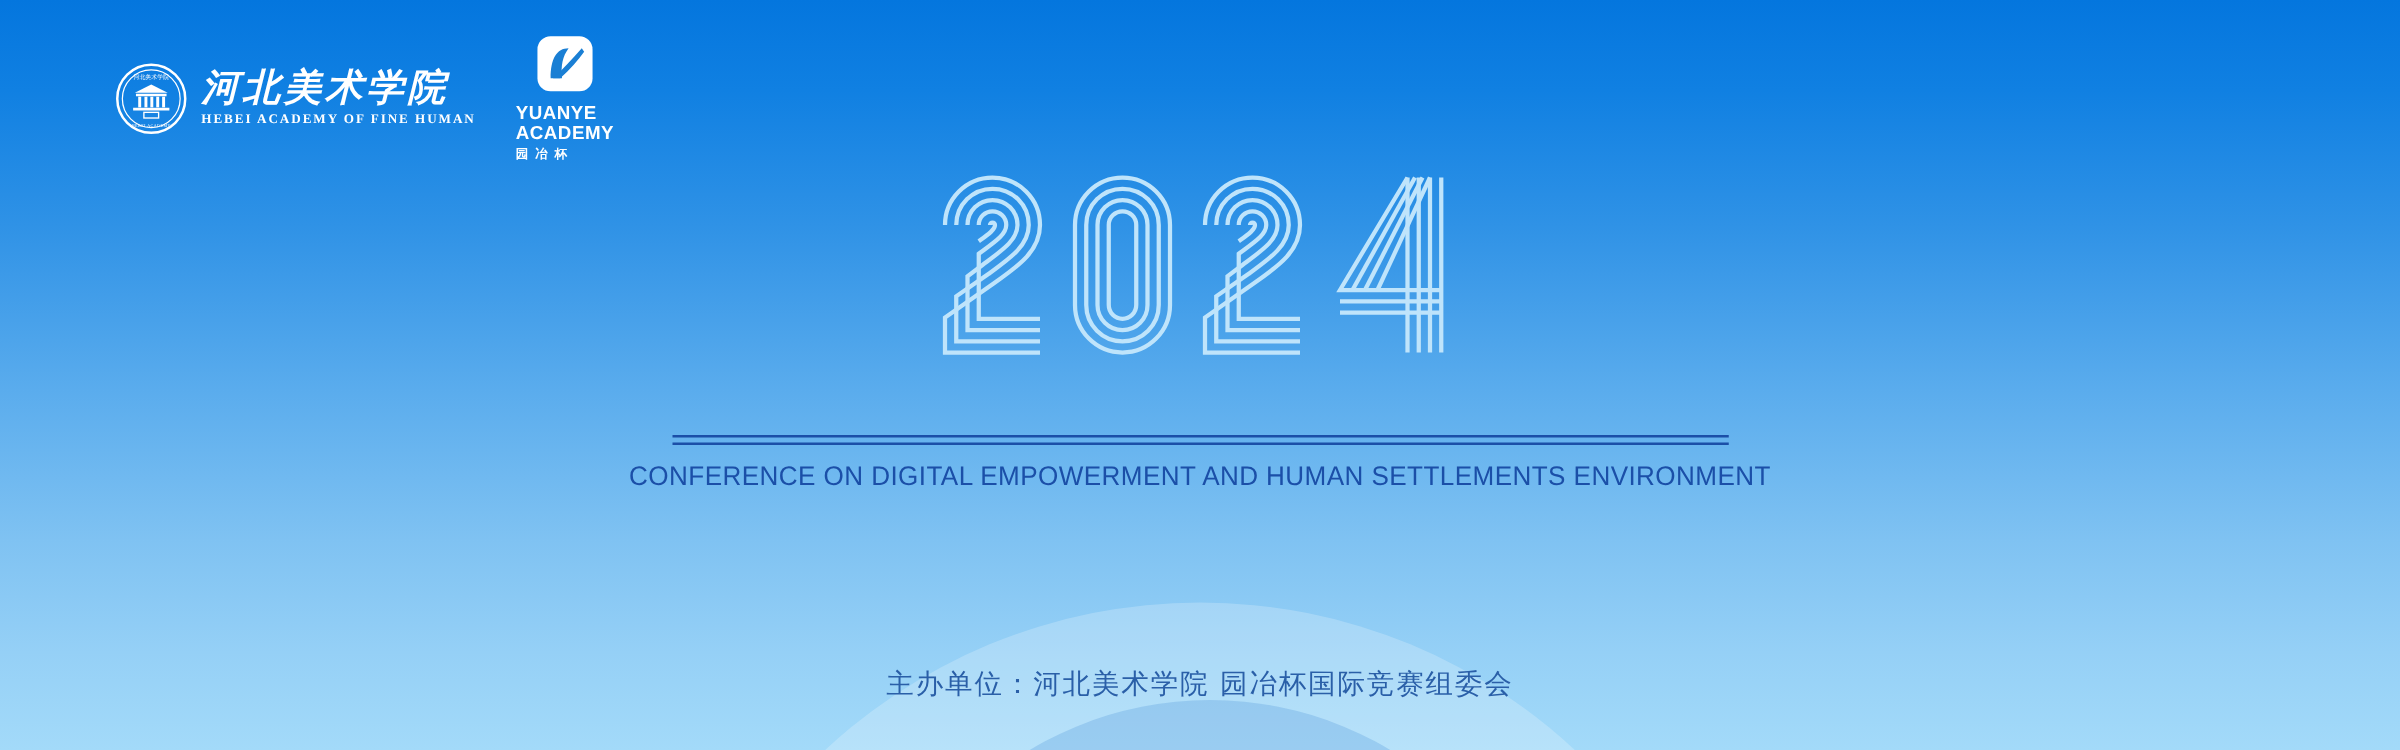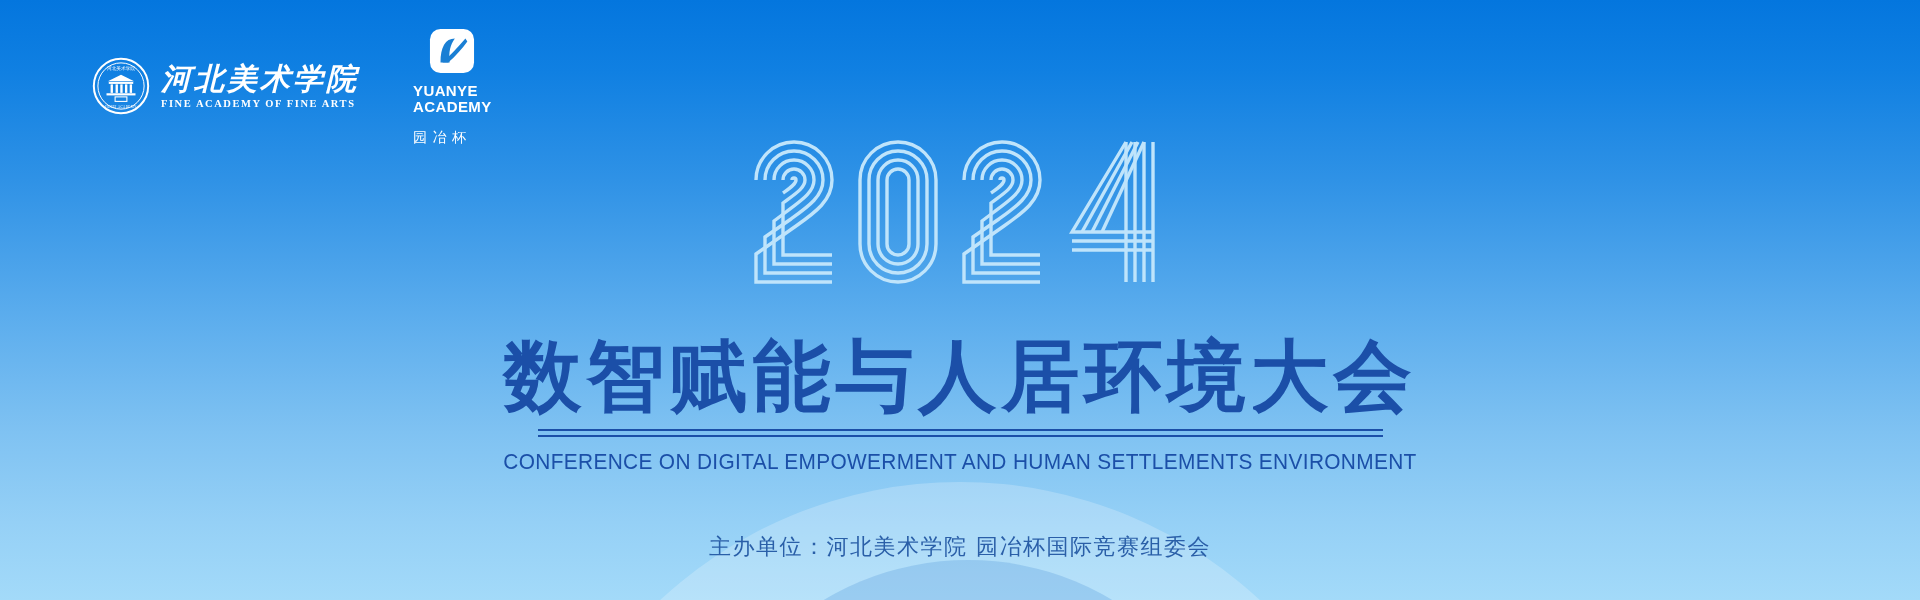--- a/index.html
+++ b/index.html
@@ -48,21 +48,21 @@
     pointer-events: none;
   }
 
   
   .logo-bar {
     position: absolute;
     left: 92px;
     top: 28px;
     display: flex;
     align-items: center;
-    gap: 54px;
+    gap: 32px;
     z-index: 6;
   }
   .logo-hebei {
     display: flex;
     align-items: center;
     gap: 11px;
   }
   .hebei-seal { width: 58px; height: 58px; display: block; }
   .hebei-wordmark {
     display: flex;
@@ -95,24 +95,25 @@
   .yuanye-words { display: flex; flex-direction: column; line-height: 1; }
   .yuanye-l1, .yuanye-l2 {
     color: #ffffff;
     font-size: 15px;
     font-weight: bold;
     letter-spacing: 0.4px;
   }
   .yuanye-l2 { margin-top: 1px; }
   .yuanye-cn {
     color: #ffffff;
-    font-size: 14px;
+    font-size: 10px;
     letter-spacing: 5.5px;
-    margin-top: 16px;
-    white-space: nowrap;
+    margin-top: 5px;
+    white-space: nowrap;
+    font-weight: bold;
   }
 
   
   .year-wrap {
     position: absolute;
     left: 50%;
     top: 136px;
     width: 420px;
     margin-left: -210px;
     z-index: 4;
@@ -197,21 +198,21 @@
           <rect x="31.2" y="30.2" width="2.6" height="9.4" fill="#ffffff"></rect>
           <rect x="36.4" y="30.2" width="2.6" height="9.4" fill="#ffffff"></rect>
           <rect x="41.6" y="30.2" width="2.6" height="9.4" fill="#ffffff"></rect>
           <rect x="25.5" y="44" width="13" height="5" fill="none" stroke="#ffffff" stroke-width="1.2"></rect>
           <text x="32" y="14.2" fill="#ffffff" font-size="5.2" text-anchor="middle" font-family="'Liberation Serif',serif">河北美术学院</text>
           <text x="32" y="56.6" fill="#ffffff" font-size="3.6" text-anchor="middle" font-family="'Liberation Serif',serif" letter-spacing="0.4">HEBEI ACADEMY</text>
         </svg>
       </span>
       <div class="hebei-wordmark">
         <div class="hebei-cn">河北美术学院</div>
-        <div class="hebei-en">FINE ACADEMY OF FINE ARTS</div>
+        <div class="hebei-en">HEBEI ACADEMY OF FINE HUMAN</div>
       </div>
     </div>
 
     <div class="logo-yuanye">
       <span>
         <svg class="yuanye-mark" viewBox="0 0 48 48" aria-hidden="true">
           <rect x="1" y="1" width="46" height="46" rx="11" fill="#ffffff"></rect>
           <path d="M12 36 C12 20, 17 11, 27 11 C22 18, 20.5 25, 21.5 36 Z" fill="#1a7fd4"></path>
           <path d="M38 11 C30 20, 22 29, 14 36 L20 36 C28 29, 35 21, 40 14 Z" fill="#1a7fd4"></path>
         </svg>
@@ -269,21 +270,20 @@
       <g>
           <use href="#digit2" x="208" y="0"></use>
         </g>
       <g>
           <use href="#digit4" x="316" y="0"></use>
         </g>
     </svg>
   </div>
 
   <div class="title-block">
-    <div class="title-cn">数智赋能与人居环境大会</div>
     <div class="rule-group">
       <div class="rule"></div>
       <div class="rule second"></div>
     </div>
     <div class="title-en">CONFERENCE ON DIGITAL EMPOWERMENT AND HUMAN SETTLEMENTS ENVIRONMENT</div>
   </div>
 
   <div class="organizer">主办单位：河北美术学院  园冶杯国际竞赛组委会</div>
 
 </div>

